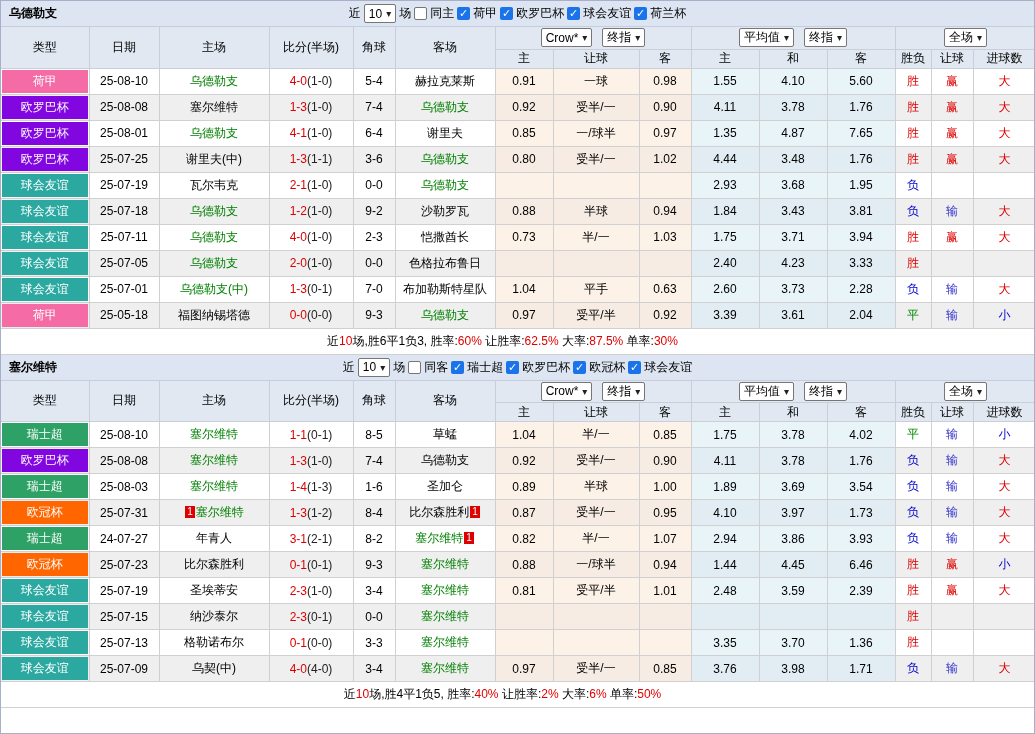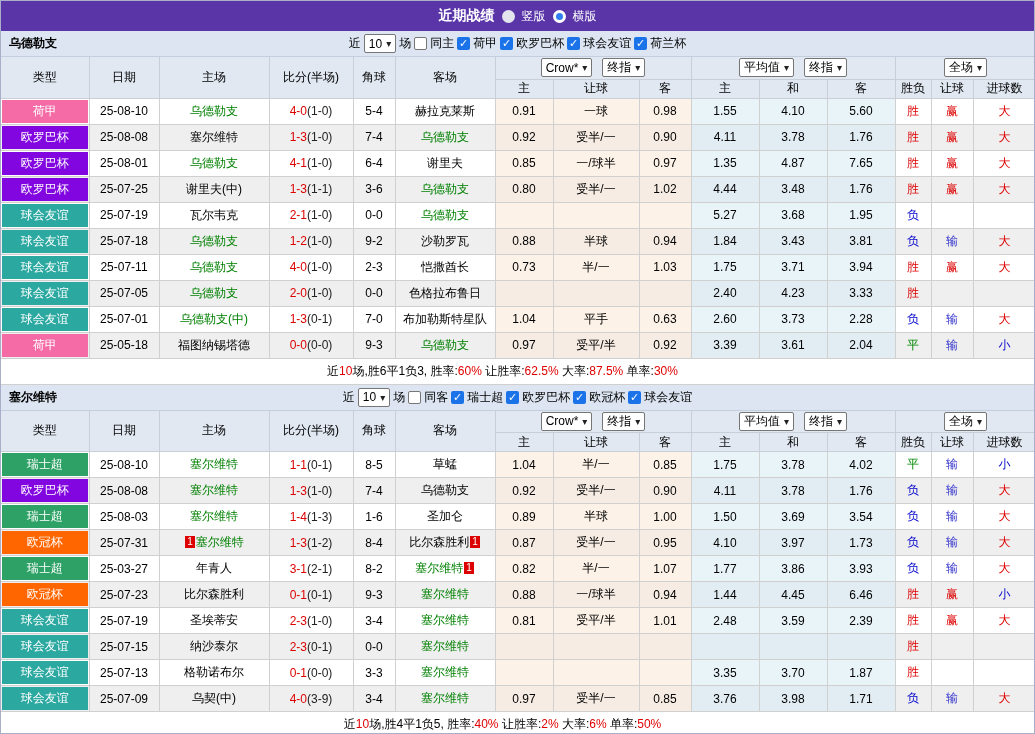--- a/index.html
+++ b/index.html
@@ -46,27 +46,20 @@
   .card1 { display:inline-block; background:#dd0000; color:#fff; font-size:10px; line-height:12px; padding:0 2px; margin:0 1px; vertical-align:1px; }
   tfoot td { height:26px; border-bottom:1px solid #d0d0d0; text-align:right; padding-right:32px; background:#fff; }
   .sum-k { color:#000; }
   .sum-r { color:#e00000; }
 </style>
 </head>
 <body>
 
 <div class="page">
 
-  <div class="topbar">
-    <span class="title">近期战绩</span>
-    <span class="radio radio-filled"></span>
-    <span class="rlabel">竖版</span>
-    <span class="radio radio-dot"></span>
-    <span class="rlabel">横版</span>
-  </div>
 
   <div class="secbar">
     <span class="team">乌德勒支</span>
     <span class="filters">
       <span>近</span>
       <span class="sel">
           <span>10</span>
           <span class="arr">▾</span>
         </span>
       <span>场</span>
@@ -236,21 +229,21 @@
             <span class="badge" style="background: rgb(43, 168, 160);">球会友谊</span>
           </td>
     <td class="c-date">25-07-19</td>
     <td class="c-home"><span>瓦尔韦克</span></td>
     <td class="c-score"><span class="ft">2-1</span><span class="ht">(1-0)</span></td>
     <td class="c-corner">0-0</td>
     <td class="c-away"><span style="color: rgb(0, 128, 0);">乌德勒支</span></td>
     <td class="c-odd o1"></td>
     <td class="c-odd o2"></td>
     <td class="c-odd o3"></td>
-    <td class="c-avg a1">5.27</td>
+    <td class="c-avg a1">2.93</td>
     <td class="c-avg a2">3.68</td>
     <td class="c-avg a3">1.95</td>
     <td class="c-res r1" style="color: rgb(0, 0, 204);">负</td>
     <td class="c-res r2"></td>
     <td class="c-res r3"></td>
   </tr>
         <tr class="alt">
     <td class="c-type">
             <span class="badge" style="background: rgb(43, 168, 160);">球会友谊</span>
           </td>
@@ -490,21 +483,21 @@
             <span class="badge" style="background: rgb(46, 162, 102);">瑞士超</span>
           </td>
     <td class="c-date">25-08-03</td>
     <td class="c-home"><span style="color: rgb(0, 128, 0);">塞尔维特</span></td>
     <td class="c-score"><span class="ft">1-4</span><span class="ht">(1-3)</span></td>
     <td class="c-corner">1-6</td>
     <td class="c-away"><span>圣加仑</span></td>
     <td class="c-odd o1">0.89</td>
     <td class="c-odd o2">半球</td>
     <td class="c-odd o3">1.00</td>
-    <td class="c-avg a1">1.50</td>
+    <td class="c-avg a1">1.89</td>
     <td class="c-avg a2">3.69</td>
     <td class="c-avg a3">3.54</td>
     <td class="c-res r1" style="color: rgb(0, 0, 204);">负</td>
     <td class="c-res r2" style="color: rgb(51, 51, 204);">输</td>
     <td class="c-res r3" style="color: rgb(221, 0, 0);">大</td>
   </tr>
         <tr class="alt">
     <td class="c-type">
             <span class="badge" style="background: rgb(255, 102, 0);">欧冠杯</span>
           </td>
@@ -520,29 +513,29 @@
     <td class="c-avg a2">3.97</td>
     <td class="c-avg a3">1.73</td>
     <td class="c-res r1" style="color: rgb(0, 0, 204);">负</td>
     <td class="c-res r2" style="color: rgb(51, 51, 204);">输</td>
     <td class="c-res r3" style="color: rgb(221, 0, 0);">大</td>
   </tr>
         <tr>
     <td class="c-type">
             <span class="badge" style="background: rgb(46, 162, 102);">瑞士超</span>
           </td>
-    <td class="c-date">25-03-27</td>
+    <td class="c-date">24-07-27</td>
     <td class="c-home"><span>年青人</span></td>
     <td class="c-score"><span class="ft">3-1</span><span class="ht">(2-1)</span></td>
     <td class="c-corner">8-2</td>
     <td class="c-away"><span style="color: rgb(0, 128, 0);">塞尔维特</span><span class="card1">1</span></td>
     <td class="c-odd o1">0.82</td>
     <td class="c-odd o2">半/一</td>
     <td class="c-odd o3">1.07</td>
-    <td class="c-avg a1">1.77</td>
+    <td class="c-avg a1">2.94</td>
     <td class="c-avg a2">3.86</td>
     <td class="c-avg a3">3.93</td>
     <td class="c-res r1" style="color: rgb(0, 0, 204);">负</td>
     <td class="c-res r2" style="color: rgb(51, 51, 204);">输</td>
     <td class="c-res r3" style="color: rgb(221, 0, 0);">大</td>
   </tr>
         <tr class="alt">
     <td class="c-type">
             <span class="badge" style="background: rgb(255, 102, 0);">欧冠杯</span>
           </td>
@@ -606,32 +599,32 @@
     <td class="c-date">25-07-13</td>
     <td class="c-home"><span>格勒诺布尔</span></td>
     <td class="c-score"><span class="ft">0-1</span><span class="ht">(0-0)</span></td>
     <td class="c-corner">3-3</td>
     <td class="c-away"><span style="color: rgb(0, 128, 0);">塞尔维特</span></td>
     <td class="c-odd o1"></td>
     <td class="c-odd o2"></td>
     <td class="c-odd o3"></td>
     <td class="c-avg a1">3.35</td>
     <td class="c-avg a2">3.70</td>
-    <td class="c-avg a3">1.87</td>
+    <td class="c-avg a3">1.36</td>
     <td class="c-res r1" style="color: rgb(221, 0, 0);">胜</td>
     <td class="c-res r2"></td>
     <td class="c-res r3"></td>
   </tr>
         <tr class="alt">
     <td class="c-type">
             <span class="badge" style="background: rgb(43, 168, 160);">球会友谊</span>
           </td>
     <td class="c-date">25-07-09</td>
     <td class="c-home"><span>乌契(中)</span></td>
-    <td class="c-score"><span class="ft">4-0</span><span class="ht">(3-9)</span></td>
+    <td class="c-score"><span class="ft">4-0</span><span class="ht">(4-0)</span></td>
     <td class="c-corner">3-4</td>
     <td class="c-away"><span style="color: rgb(0, 128, 0);">塞尔维特</span></td>
     <td class="c-odd o1">0.97</td>
     <td class="c-odd o2">受半/一</td>
     <td class="c-odd o3">0.85</td>
     <td class="c-avg a1">3.76</td>
     <td class="c-avg a2">3.98</td>
     <td class="c-avg a3">1.71</td>
     <td class="c-res r1" style="color: rgb(0, 0, 204);">负</td>
     <td class="c-res r2" style="color: rgb(51, 51, 204);">输</td>

